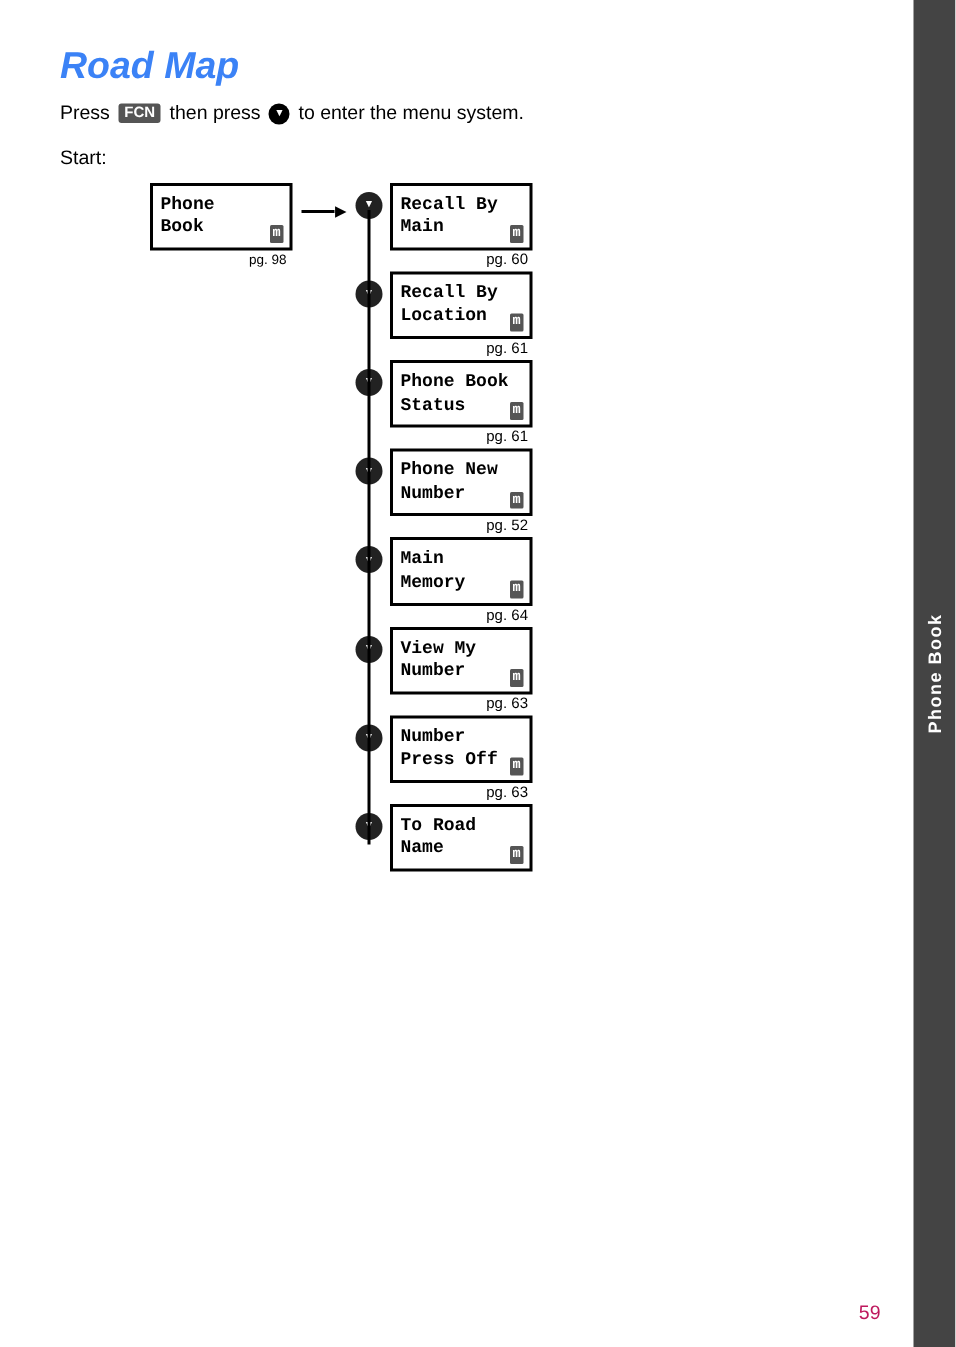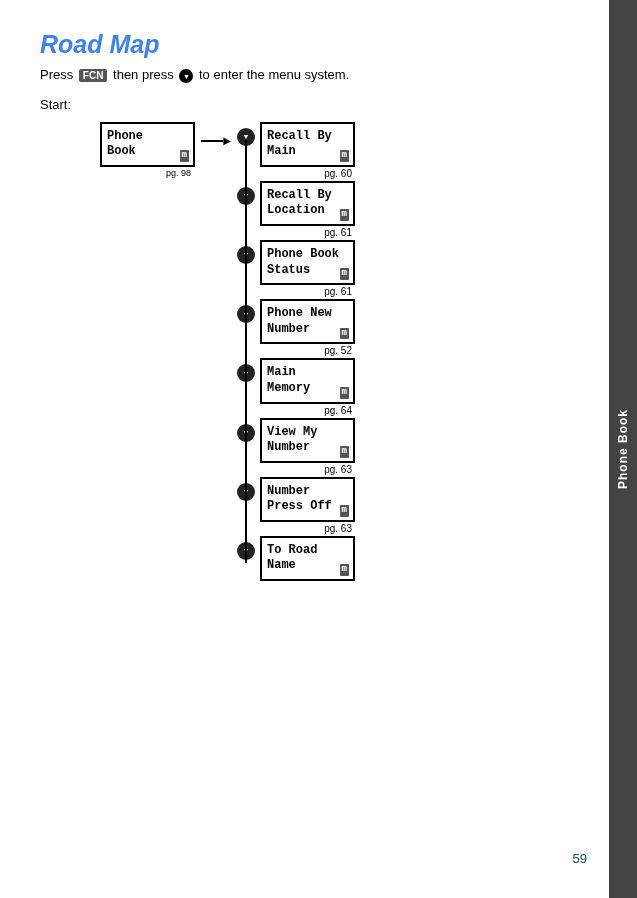--- a/index.html
+++ b/index.html
@@ -212,24 +212,24 @@
       font-weight: bold;
       writing-mode: vertical-rl;
       text-orientation: mixed;
       transform: rotate(180deg);
       letter-spacing: 1px;
     }
 
     
     .page-number {
       position: absolute;
-      bottom: 32px;
+      bottom: 16px;
       right: 50px;
       font-size: 13px;
-      color: #0c4a6e;
+      color: #be185d;
     }
 
     
     .right-col-wrapper {
       position: relative;
     }
 
     .vertical-line {
       position: absolute;
       left: 8px;

